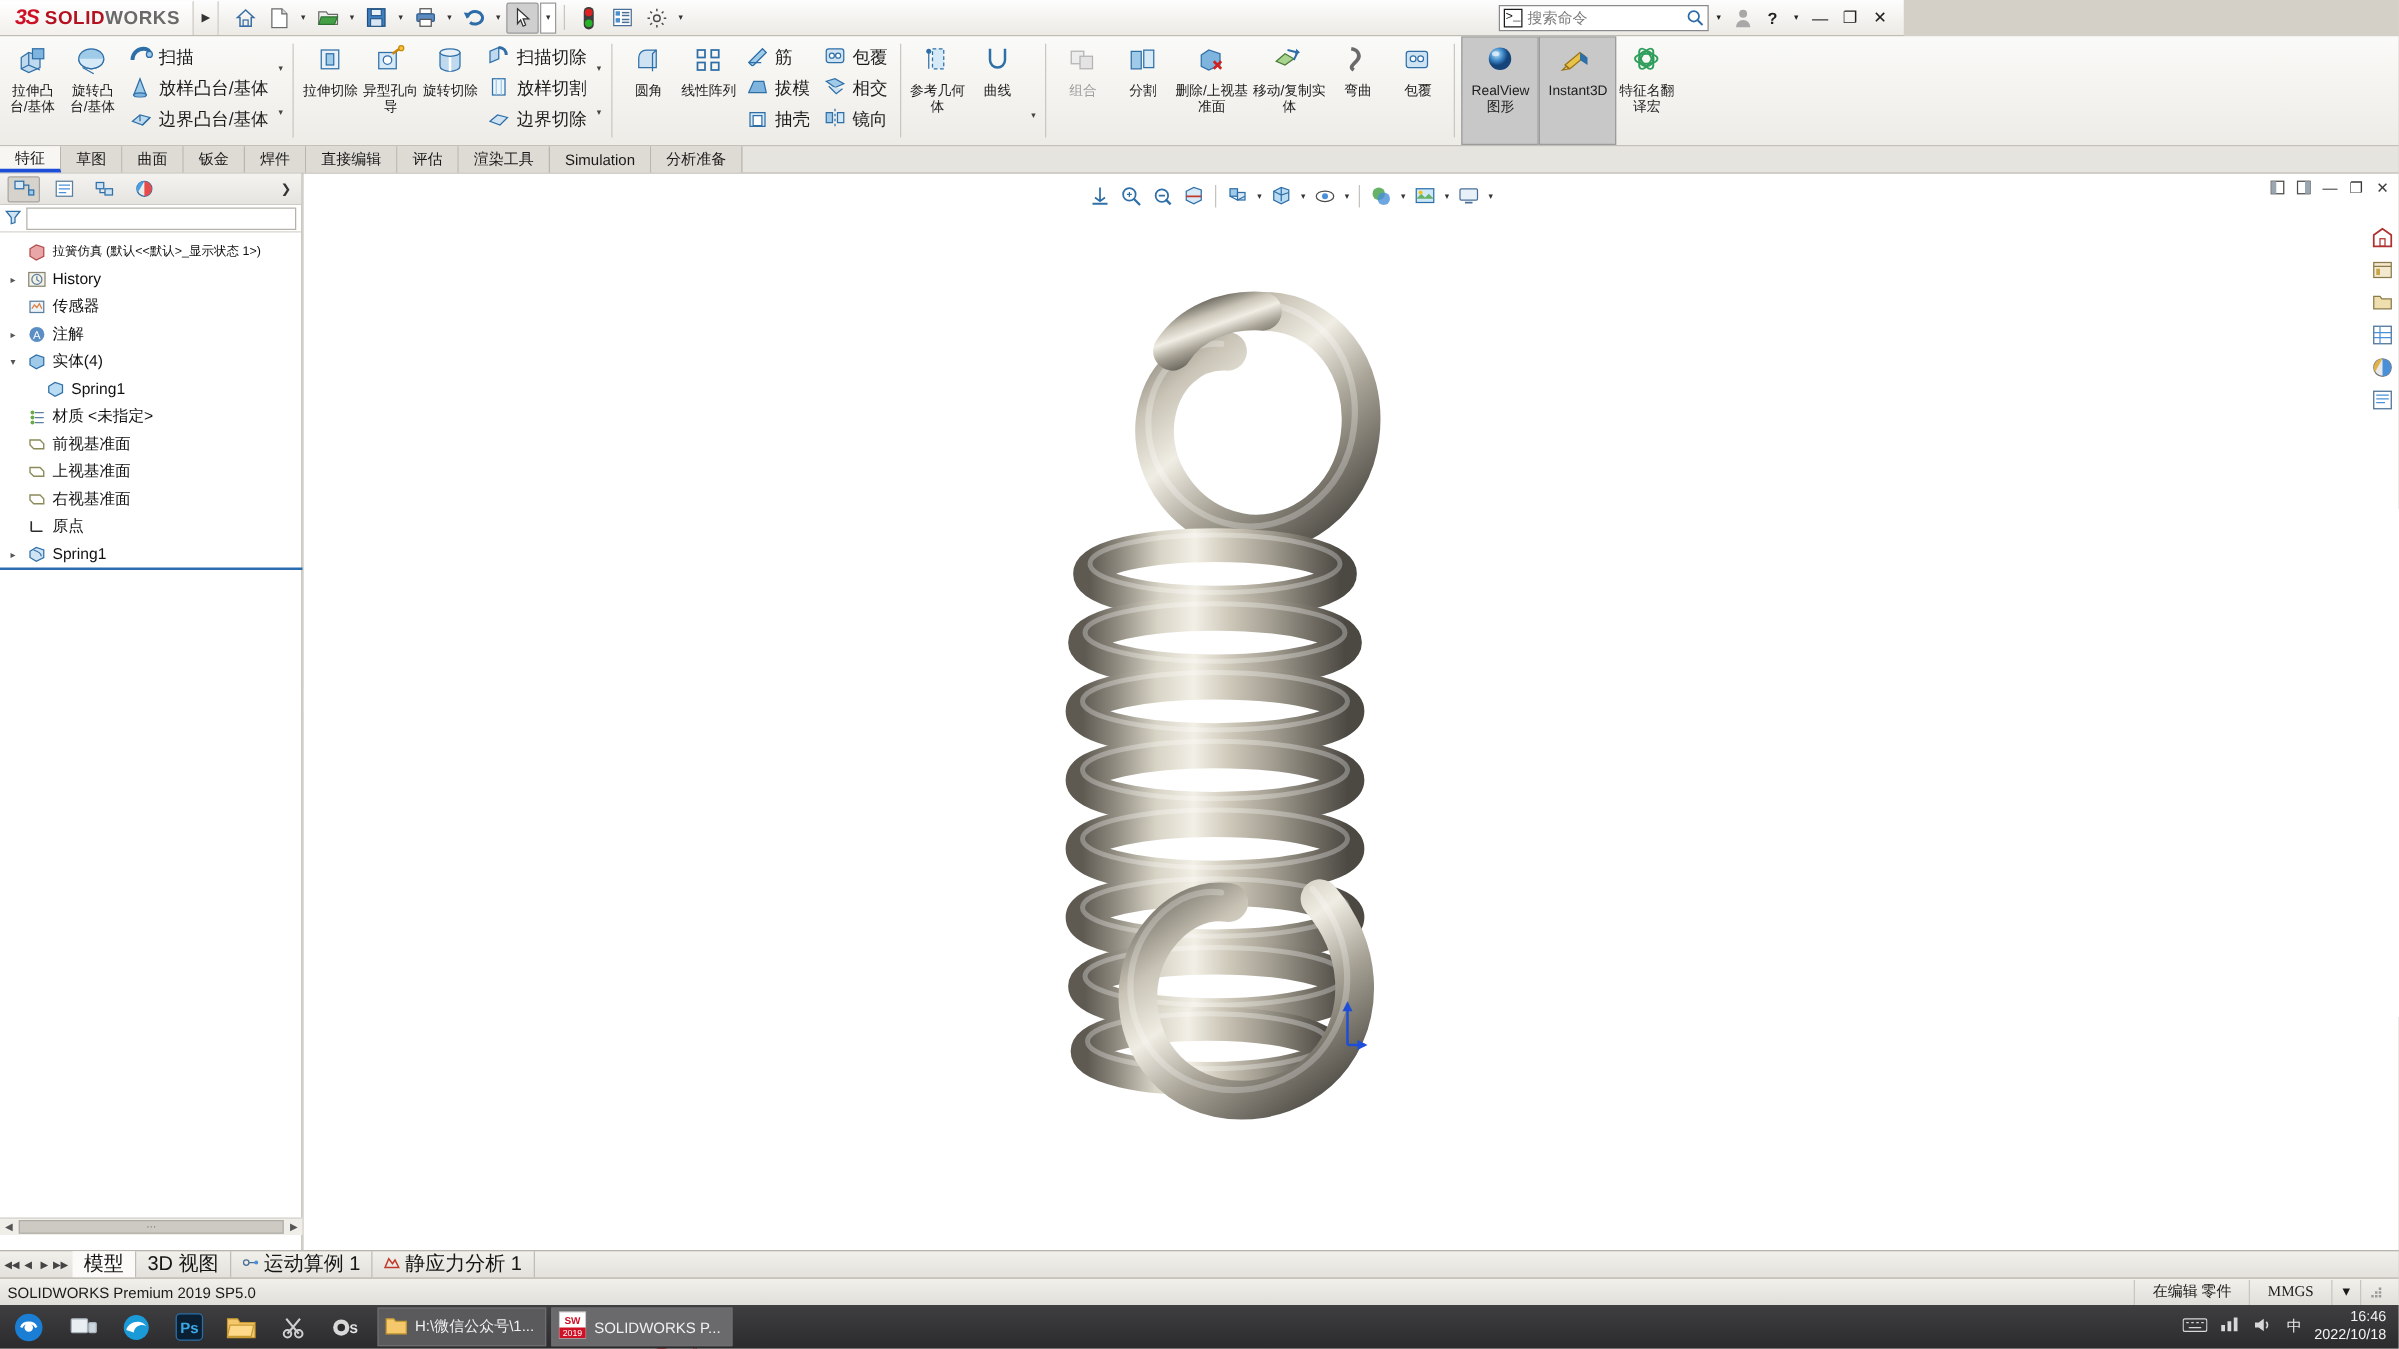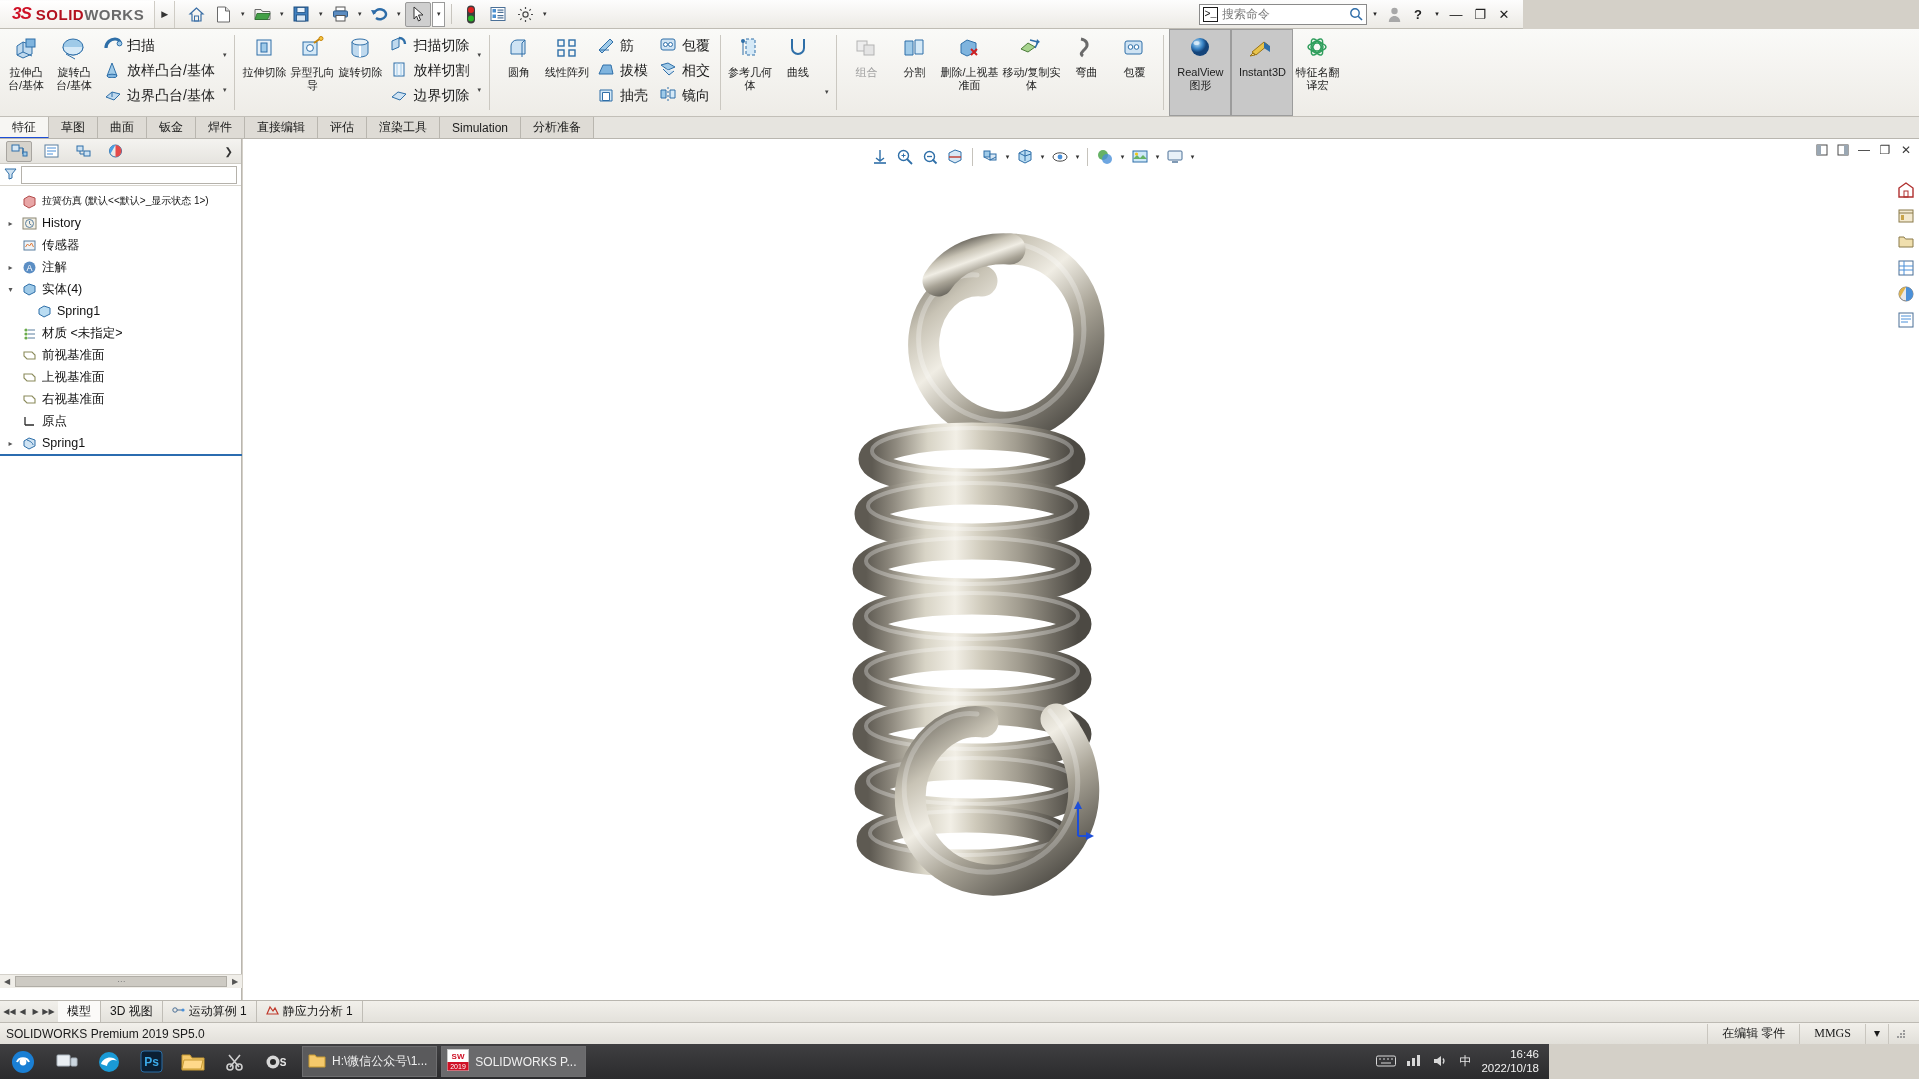--- a/index.html
+++ b/index.html
@@ -100,21 +100,21 @@
   
   .tabsrow {
     position: absolute; left: 0; top: 117px; width: 1919px; height: 22px;
     background: #e6e4df; border-bottom: 1px solid #b9b6af; display: flex; align-items: flex-end;
   }
   .tab {
     height: 21px; padding: 0 12px; display: flex; align-items: center;
     font-size: 12px; color: #1a1a1a;
     border-right: 1px solid #b9b6af; background: #dedbd5;
   }
-  .tab.active { background: #f7f6f3; border-bottom: 1px solid #1d4ed8; }
+  .tab.active { background: #f7f6f3; border-bottom: 3px solid #1d4ed8; }
 
   
   .leftpanel {
     position: absolute; left: 0; top: 139px; width: 242px; height: 861px;
     background: #fff; border-right: 1px solid #b9b6af;
   }
   .fm-tabs {
     height: 25px; background: linear-gradient(#f4f3f0,#e6e4df);
     display: flex; align-items: center; gap: 6px; padding-left: 6px;
     border-bottom: 1px solid #cfccc5;
@@ -188,37 +188,37 @@
   
   .bottom-tabs {
     position: absolute; left: 0; top: 1000px; width: 1919px; height: 22px;
     background: linear-gradient(#f2f0eb,#e3e1db);
     border-top: 1px solid #b9b6af; display: flex; align-items: center;
   }
   .bt-navs { display:flex; align-items:center; padding: 0 3px; gap:0px; }
   .bt-nav { width: 13px; text-align:center; font-size: 8px; color:#444; }
   .bt-tab {
     height: 21px; display: flex; align-items: center; gap: 4px; padding: 0 9px;
-    font-size: 12px; color: #151515; border-right: 1px solid #c0bdb6;
+    font-size: 16px; color: #151515; border-right: 1px solid #c0bdb6;
   }
   .bt-tab.active { background: #fbfaf8; }
 
   
   .statusbar {
     position: absolute; left: 0; top: 1022px; width: 1919px; height: 22px;
     background: linear-gradient(#f2f0eb,#e1dfd9);
     border-top: 1px solid #bdbab3; display: flex; align-items: center;
     font-size: 12px; color: #1a1a1a; padding: 0 6px;
   }
   .sb-right { margin-left: auto; display: flex; align-items: center; font-family: Liberation Serif, serif; }
   .sb-cell { padding: 0 14px; border-left: 1px solid #c9c6bf; height: 20px; display:flex; align-items:center; }
 
   
   .taskbar {
-    position: absolute; left: 0; top: 1044px; width: 1549px; height: 35px;
+    position: absolute; left: 0; top: 1044px; width: 1919px; height: 35px;
     background: linear-gradient(#3f3f41,#2b2b2d);
     display: flex; align-items: center;
   }
   .tb-start {
     width: 46px; height: 35px; display: flex; align-items: center; justify-content: center;
   }
   .tb-icon {
     width: 42px; height: 35px; display: flex; align-items: center; justify-content: center;
   }
   .tb-app {

